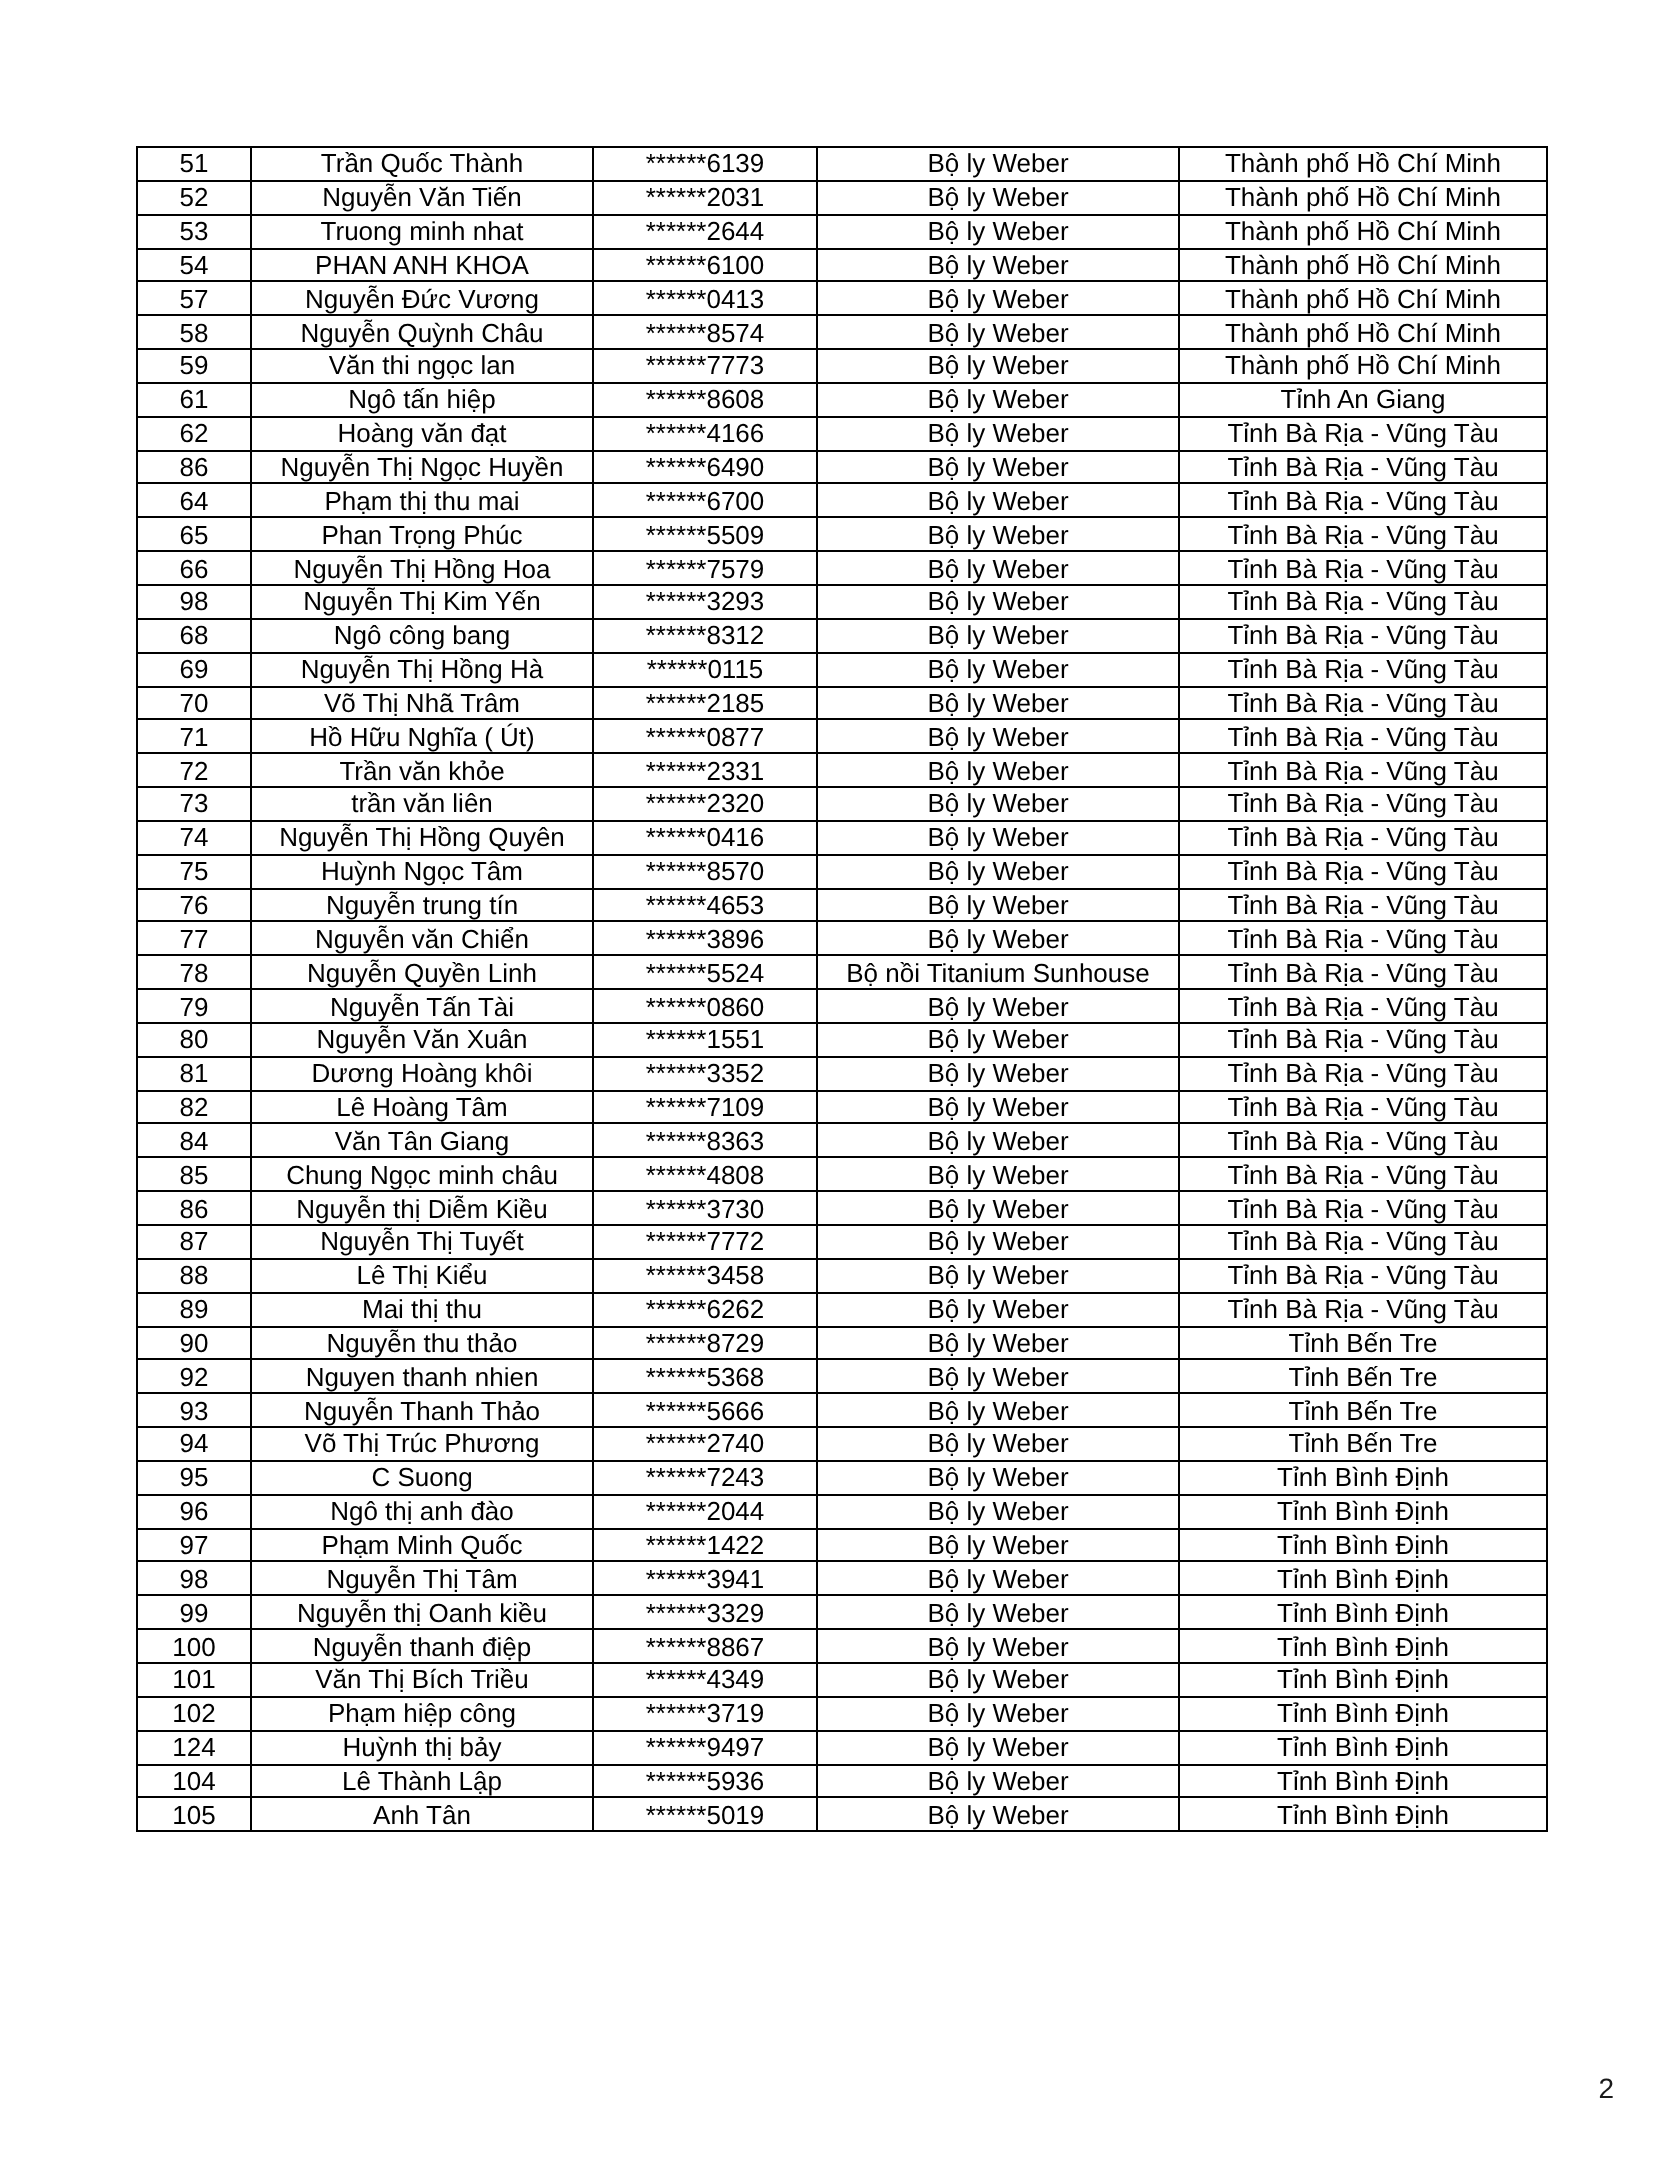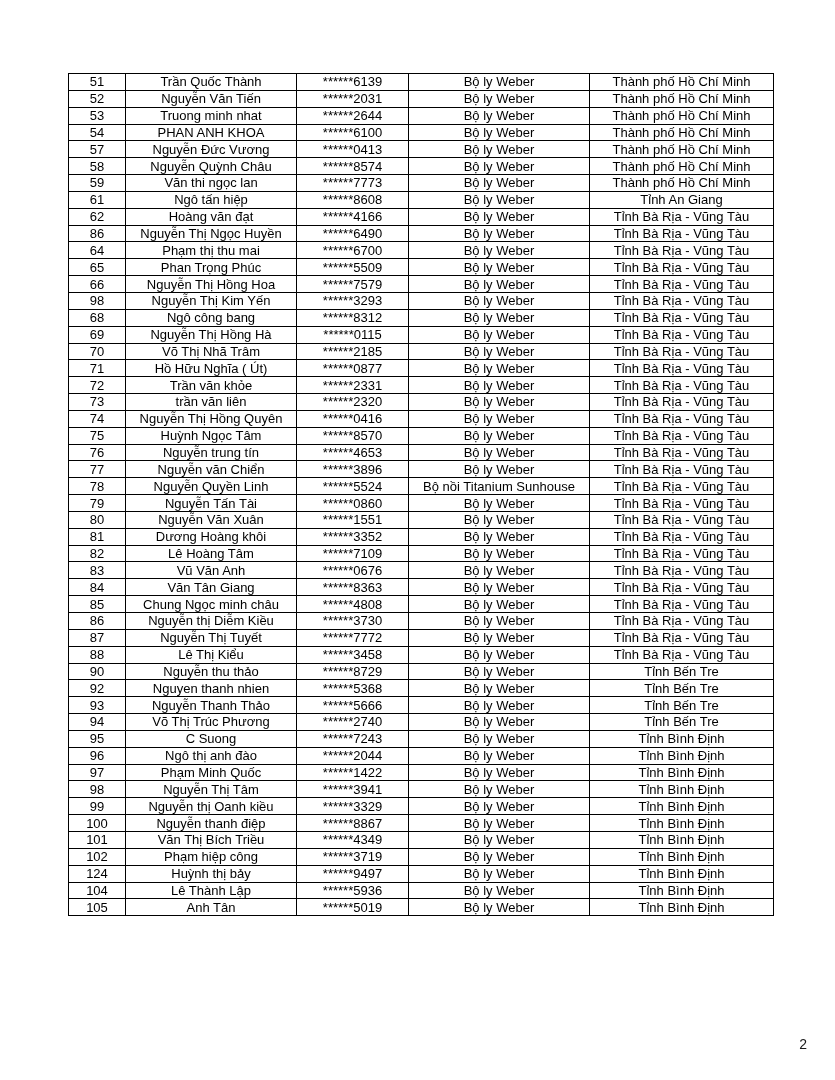--- a/index.html
+++ b/index.html
@@ -260,27 +260,20 @@
           <td>Tỉnh Bà Rịa - Vũng Tàu</td>
         </tr>
         <tr>
           <td>82</td>
           <td>Lê Hoàng Tâm</td>
           <td>******7109</td>
           <td>Bộ ly Weber</td>
           <td>Tỉnh Bà Rịa - Vũng Tàu</td>
         </tr>
         <tr>
-          <td>83</td>
-          <td>Vũ Văn Anh</td>
-          <td>******0676</td>
-          <td>Bộ ly Weber</td>
-          <td>Tỉnh Bà Rịa - Vũng Tàu</td>
-        </tr>
-        <tr>
           <td>84</td>
           <td>Văn Tân Giang</td>
           <td>******8363</td>
           <td>Bộ ly Weber</td>
           <td>Tỉnh Bà Rịa - Vũng Tàu</td>
         </tr>
         <tr>
           <td>85</td>
           <td>Chung Ngọc minh châu</td>
           <td>******4808</td>
@@ -298,20 +291,27 @@
           <td>87</td>
           <td>Nguyễn Thị Tuyết</td>
           <td>******7772</td>
           <td>Bộ ly Weber</td>
           <td>Tỉnh Bà Rịa - Vũng Tàu</td>
         </tr>
         <tr>
           <td>88</td>
           <td>Lê Thị Kiểu</td>
           <td>******3458</td>
+          <td>Bộ ly Weber</td>
+          <td>Tỉnh Bà Rịa - Vũng Tàu</td>
+        </tr>
+        <tr>
+          <td>89</td>
+          <td>Mai thị thu</td>
+          <td>******6262</td>
           <td>Bộ ly Weber</td>
           <td>Tỉnh Bà Rịa - Vũng Tàu</td>
         </tr>
         <tr>
           <td>90</td>
           <td>Nguyễn thu thảo</td>
           <td>******8729</td>
           <td>Bộ ly Weber</td>
           <td>Tỉnh Bến Tre</td>
         </tr>

